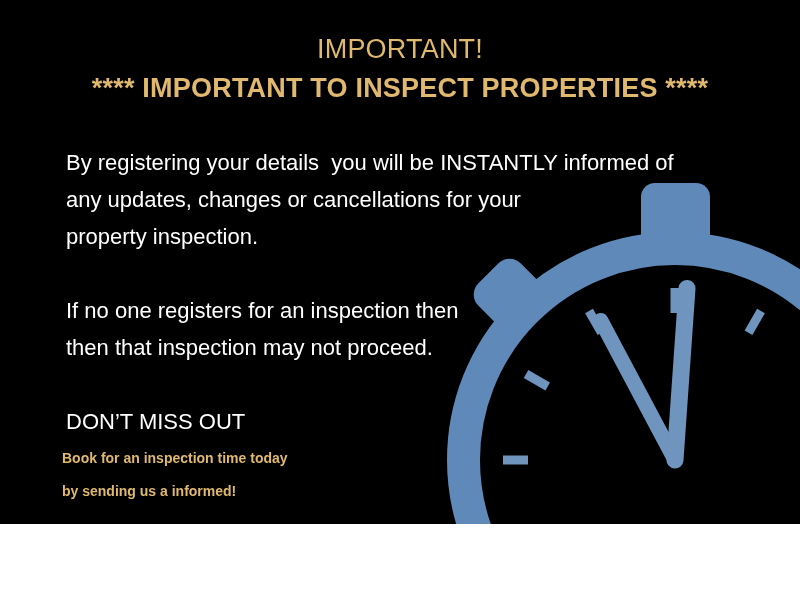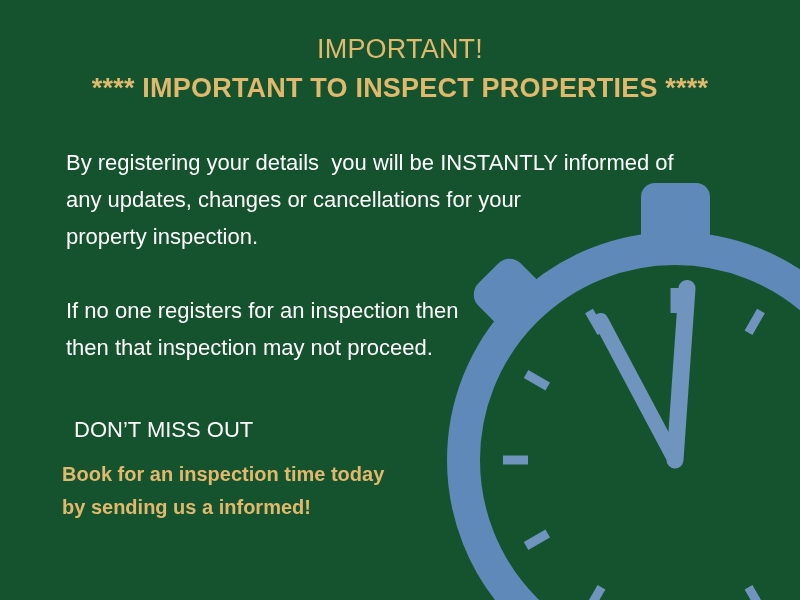--- a/index.html
+++ b/index.html
@@ -3,23 +3,23 @@
 <meta charset="utf-8">
 <style>
   html, body {
     margin: 0;
     padding: 0;
     background: #ffffff;
   }
   #slide {
     position: relative;
     width: 800px;
-    height: 600px;
+    height: 524px;
     overflow: hidden;
-    background: #14532d;
+    background: #000000;
     font-family: "Liberation Sans", sans-serif;
     -webkit-font-smoothing: antialiased;
   }
 
   
   #clock-art {
     position: absolute;
     left: 0;
     top: 0;
     width: 800px;
@@ -69,30 +69,30 @@
     color: #ffffff;
     font-size: 22px;
     font-weight: 400;
     line-height: 33px;
     white-space: pre-wrap;
   }
   .spacer {
     height: 33px;
   }
   .cta-plain {
-    margin: 12px;
+    margin: 4px;
     color: #ffffff;
     font-size: 22px;
     font-weight: 400;
     line-height: 33px;
   }
   .cta-gold {
     margin: 0;
     color: #e0b96e;
-    font-size: 20px;
+    font-size: 14px;
     font-weight: 700;
     line-height: 33px;
   }
 </style>
 </head>
 <body>
 
 <div id="slide">
 
   <svg id="clock-art" viewBox="0 0 800 600">

